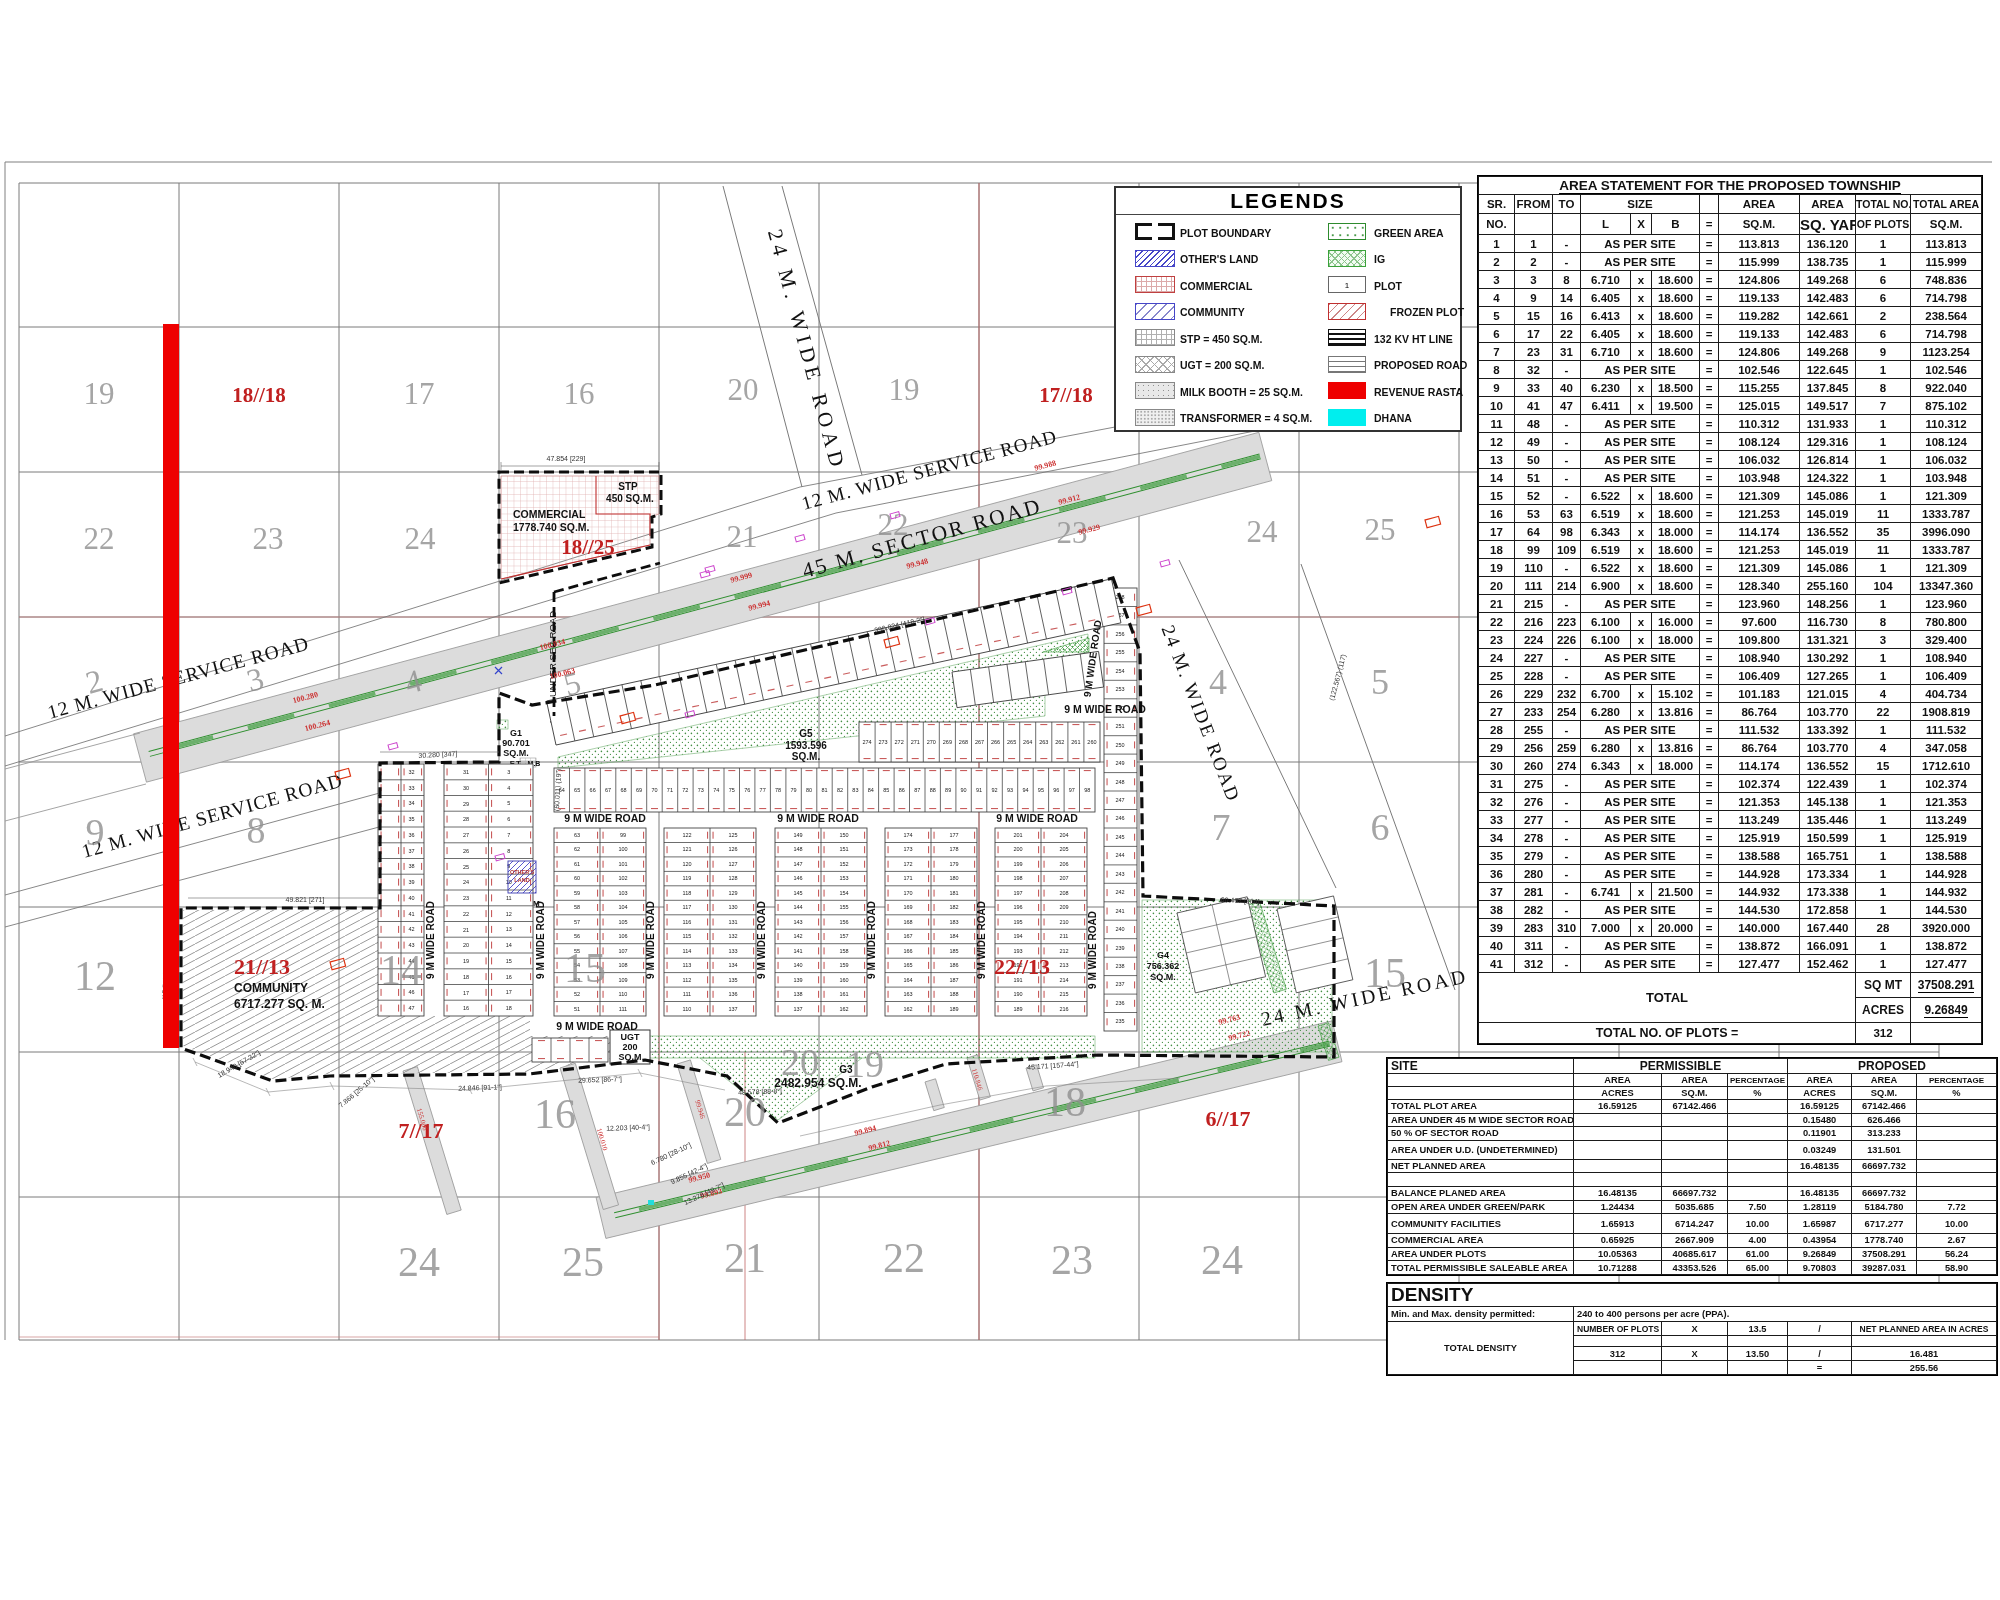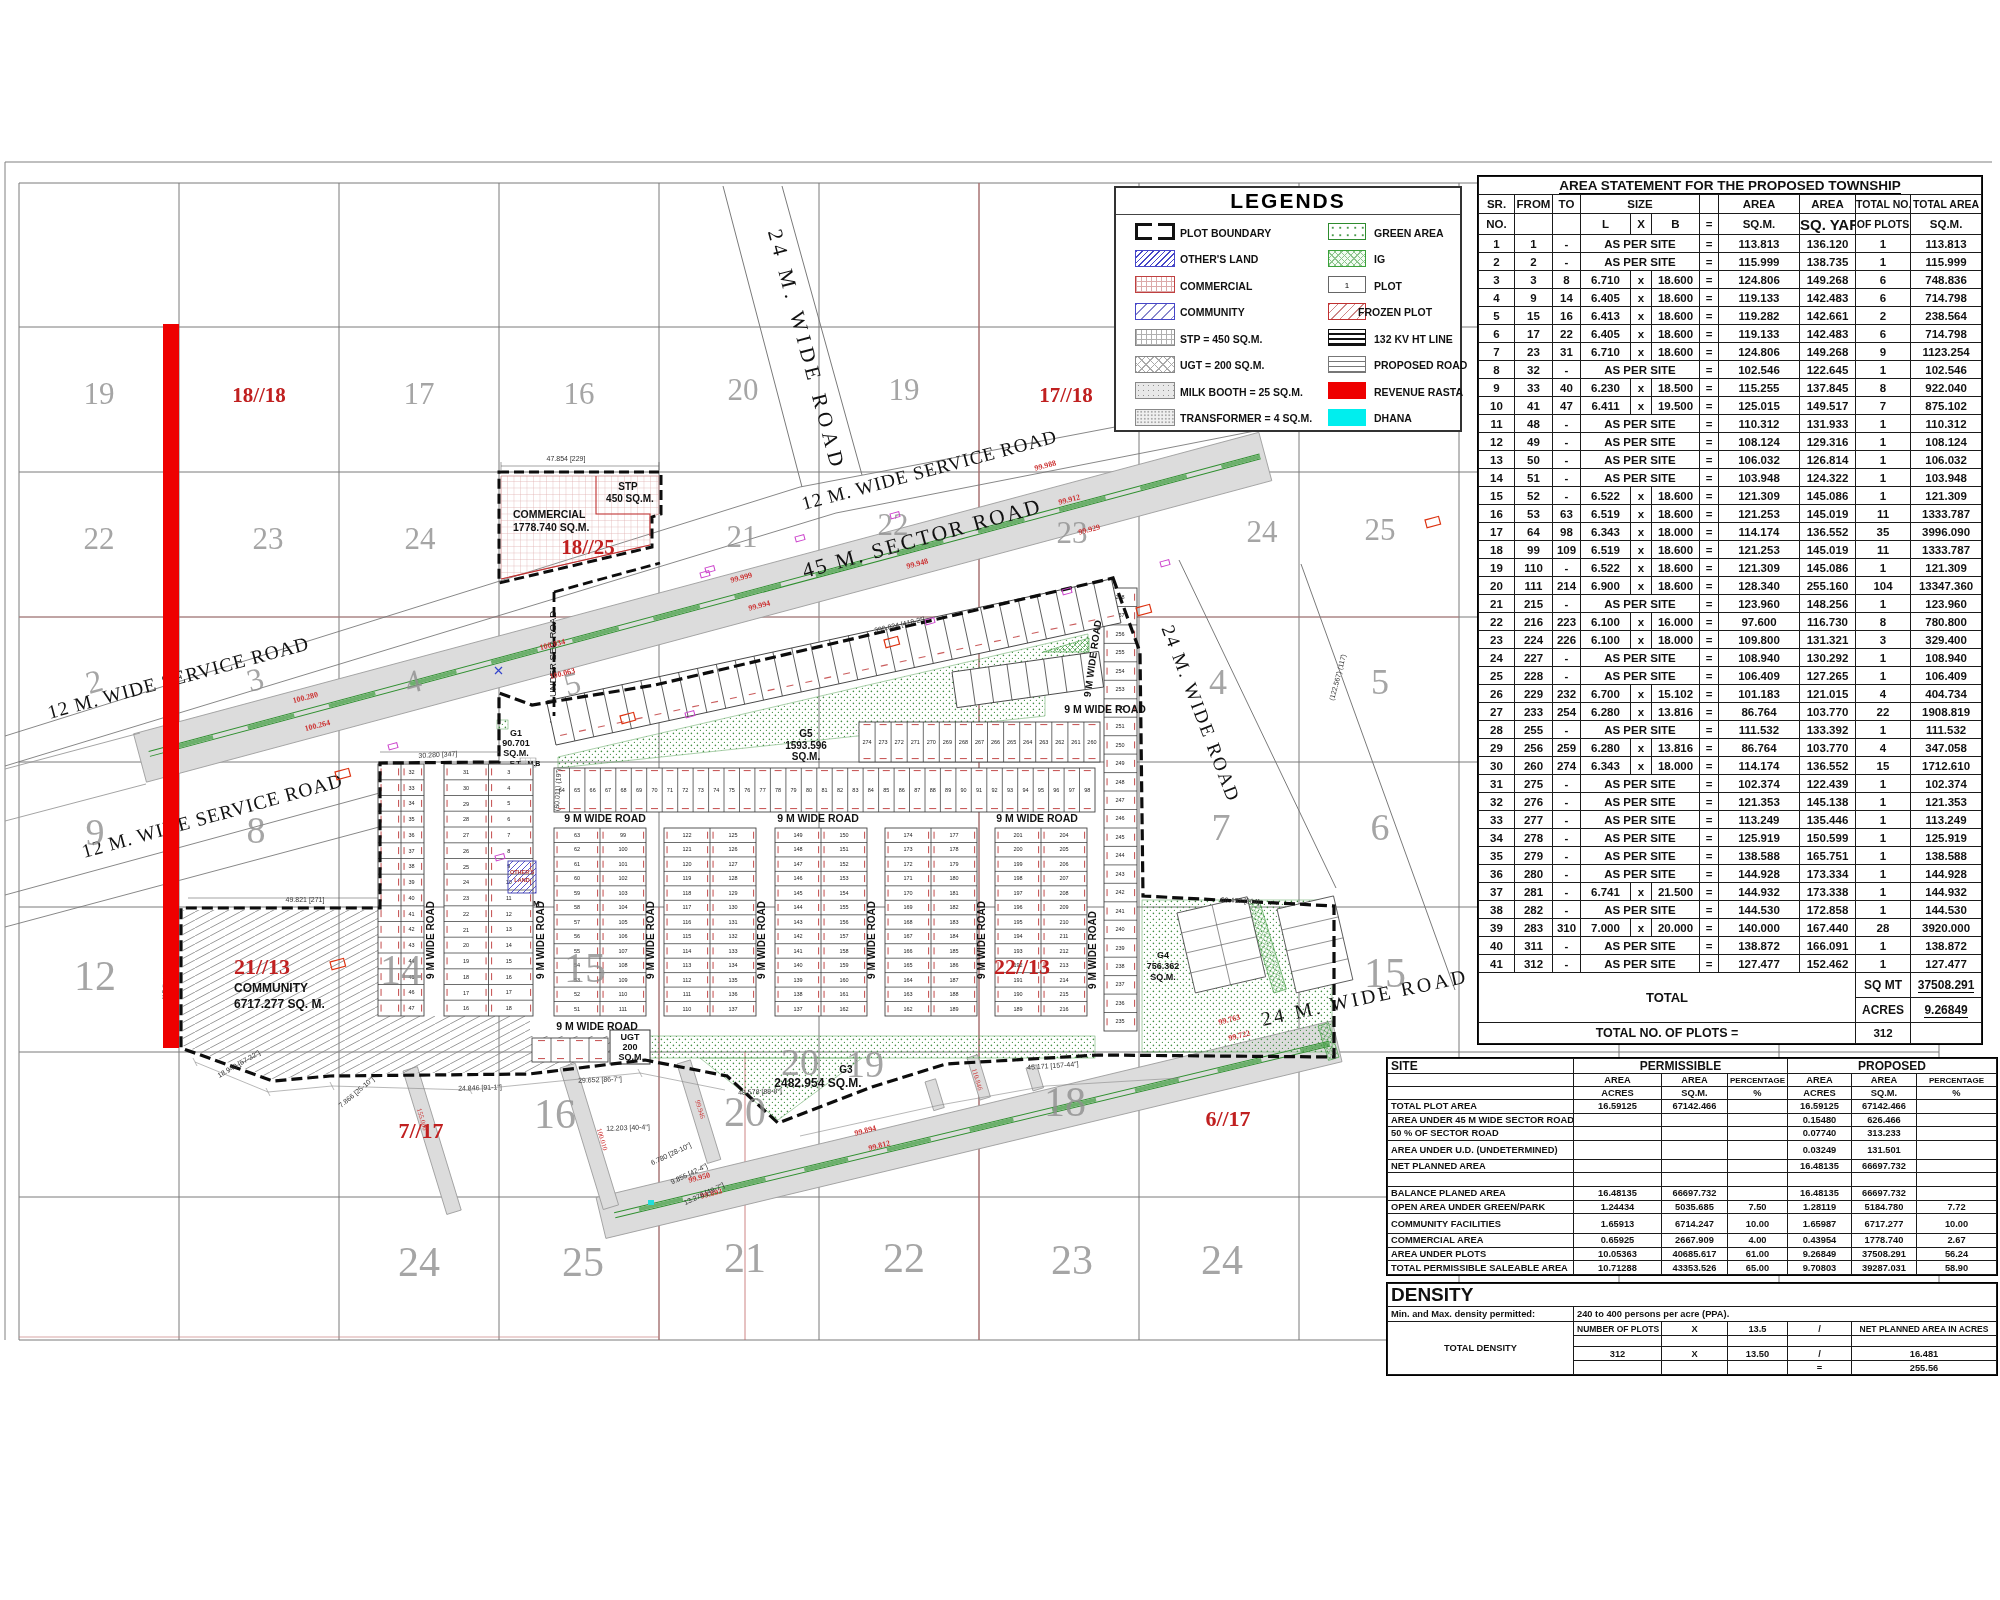--- a/index.html
+++ b/index.html
@@ -1365,21 +1365,21 @@
         <div class="ltxt" style="left:64px;top:170.5px">MILK BOOTH = 25 SQ.M.</div>
         <div style="position:absolute;left:19px;top:193.5px;width:40px;height:17px;background:#f0f0f0 radial-gradient(#aaa 0.7px,transparent 0.8px);background-size:3.5px 3.5px;border:1px solid #888"></div>
         <div class="ltxt" style="left:64px;top:197.0px">TRANSFORMER = 4 SQ.M.</div>
         <div style="position:absolute;left:212px;top:8.0px;width:38px;height:17px;background:#fff radial-gradient(#4a9a4a 0.8px,transparent 0.9px);background-size:7.5px 7.5px;border:1.4px solid #2e8b2e"></div>
         <div class="ltxt" style="left:258px;top:11.5px">GREEN AREA</div>
         <div style="position:absolute;left:212px;top:34.5px;width:38px;height:17px;background-color:#f2fcf2;background-image:repeating-linear-gradient(45deg,#8cc48c 0 1px,transparent 1px 4.5px),repeating-linear-gradient(135deg,#8cc48c 0 1px,transparent 1px 4.5px);border:1px solid #3aa23a"></div>
         <div class="ltxt" style="left:258px;top:38.0px">IG</div>
         <div style="position:absolute;left:212px;top:61.0px;width:38px;height:17px;border:1px solid #666;text-align:center;font-size:8px;line-height:17px">1</div>
         <div class="ltxt" style="left:258px;top:64.5px">PLOT</div>
         <div style="position:absolute;left:212px;top:87.5px;width:38px;height:17px;background:repeating-linear-gradient(135deg,#cc8888 0 1px,transparent 1px 6px);border:1px solid #c03030"></div>
-        <div class="ltxt" style="left:242px;top:91.0px">FROZEN PLOT</div>
+        <div class="ltxt" style="left:274px;top:91.0px">FROZEN PLOT</div>
         <div style="position:absolute;left:212px;top:114.0px;width:38px;height:17px;background:repeating-linear-gradient(0deg,#111 0 2px,transparent 2px 5px);border:1px solid #111"></div>
         <div class="ltxt" style="left:258px;top:117.5px">132 KV HT LINE</div>
         <div style="position:absolute;left:212px;top:140.5px;width:38px;height:17px;background:repeating-linear-gradient(0deg,#777 0 1px,transparent 1px 5px);border:1px solid #777"></div>
         <div class="ltxt" style="left:258px;top:144.0px">PROPOSED ROAD</div>
         <div style="position:absolute;left:212px;top:167.0px;width:38px;height:17px;background:#ee0000"></div>
         <div class="ltxt" style="left:258px;top:170.5px">REVENUE RASTA</div>
         <div style="position:absolute;left:212px;top:193.5px;width:38px;height:17px;background:#00eeee"></div>
         <div class="ltxt" style="left:258px;top:197.0px">DHANA</div>
       </div>
     </div>
@@ -1987,21 +1987,21 @@
             <td></td>
             <td>0.15480</td>
             <td>626.466</td>
             <td></td>
           </tr>
           <tr style="height:13.6px">
             <td class="l">50 % OF SECTOR ROAD</td>
             <td></td>
             <td></td>
             <td></td>
-            <td>0.07740</td>
+            <td>0.11901</td>
             <td>313.233</td>
             <td></td>
           </tr>
           <tr style="height:19px">
             <td class="l">AREA UNDER U.D. (UNDETERMINED)</td>
             <td></td>
             <td></td>
             <td></td>
             <td>0.03249</td>
             <td>131.501</td>

